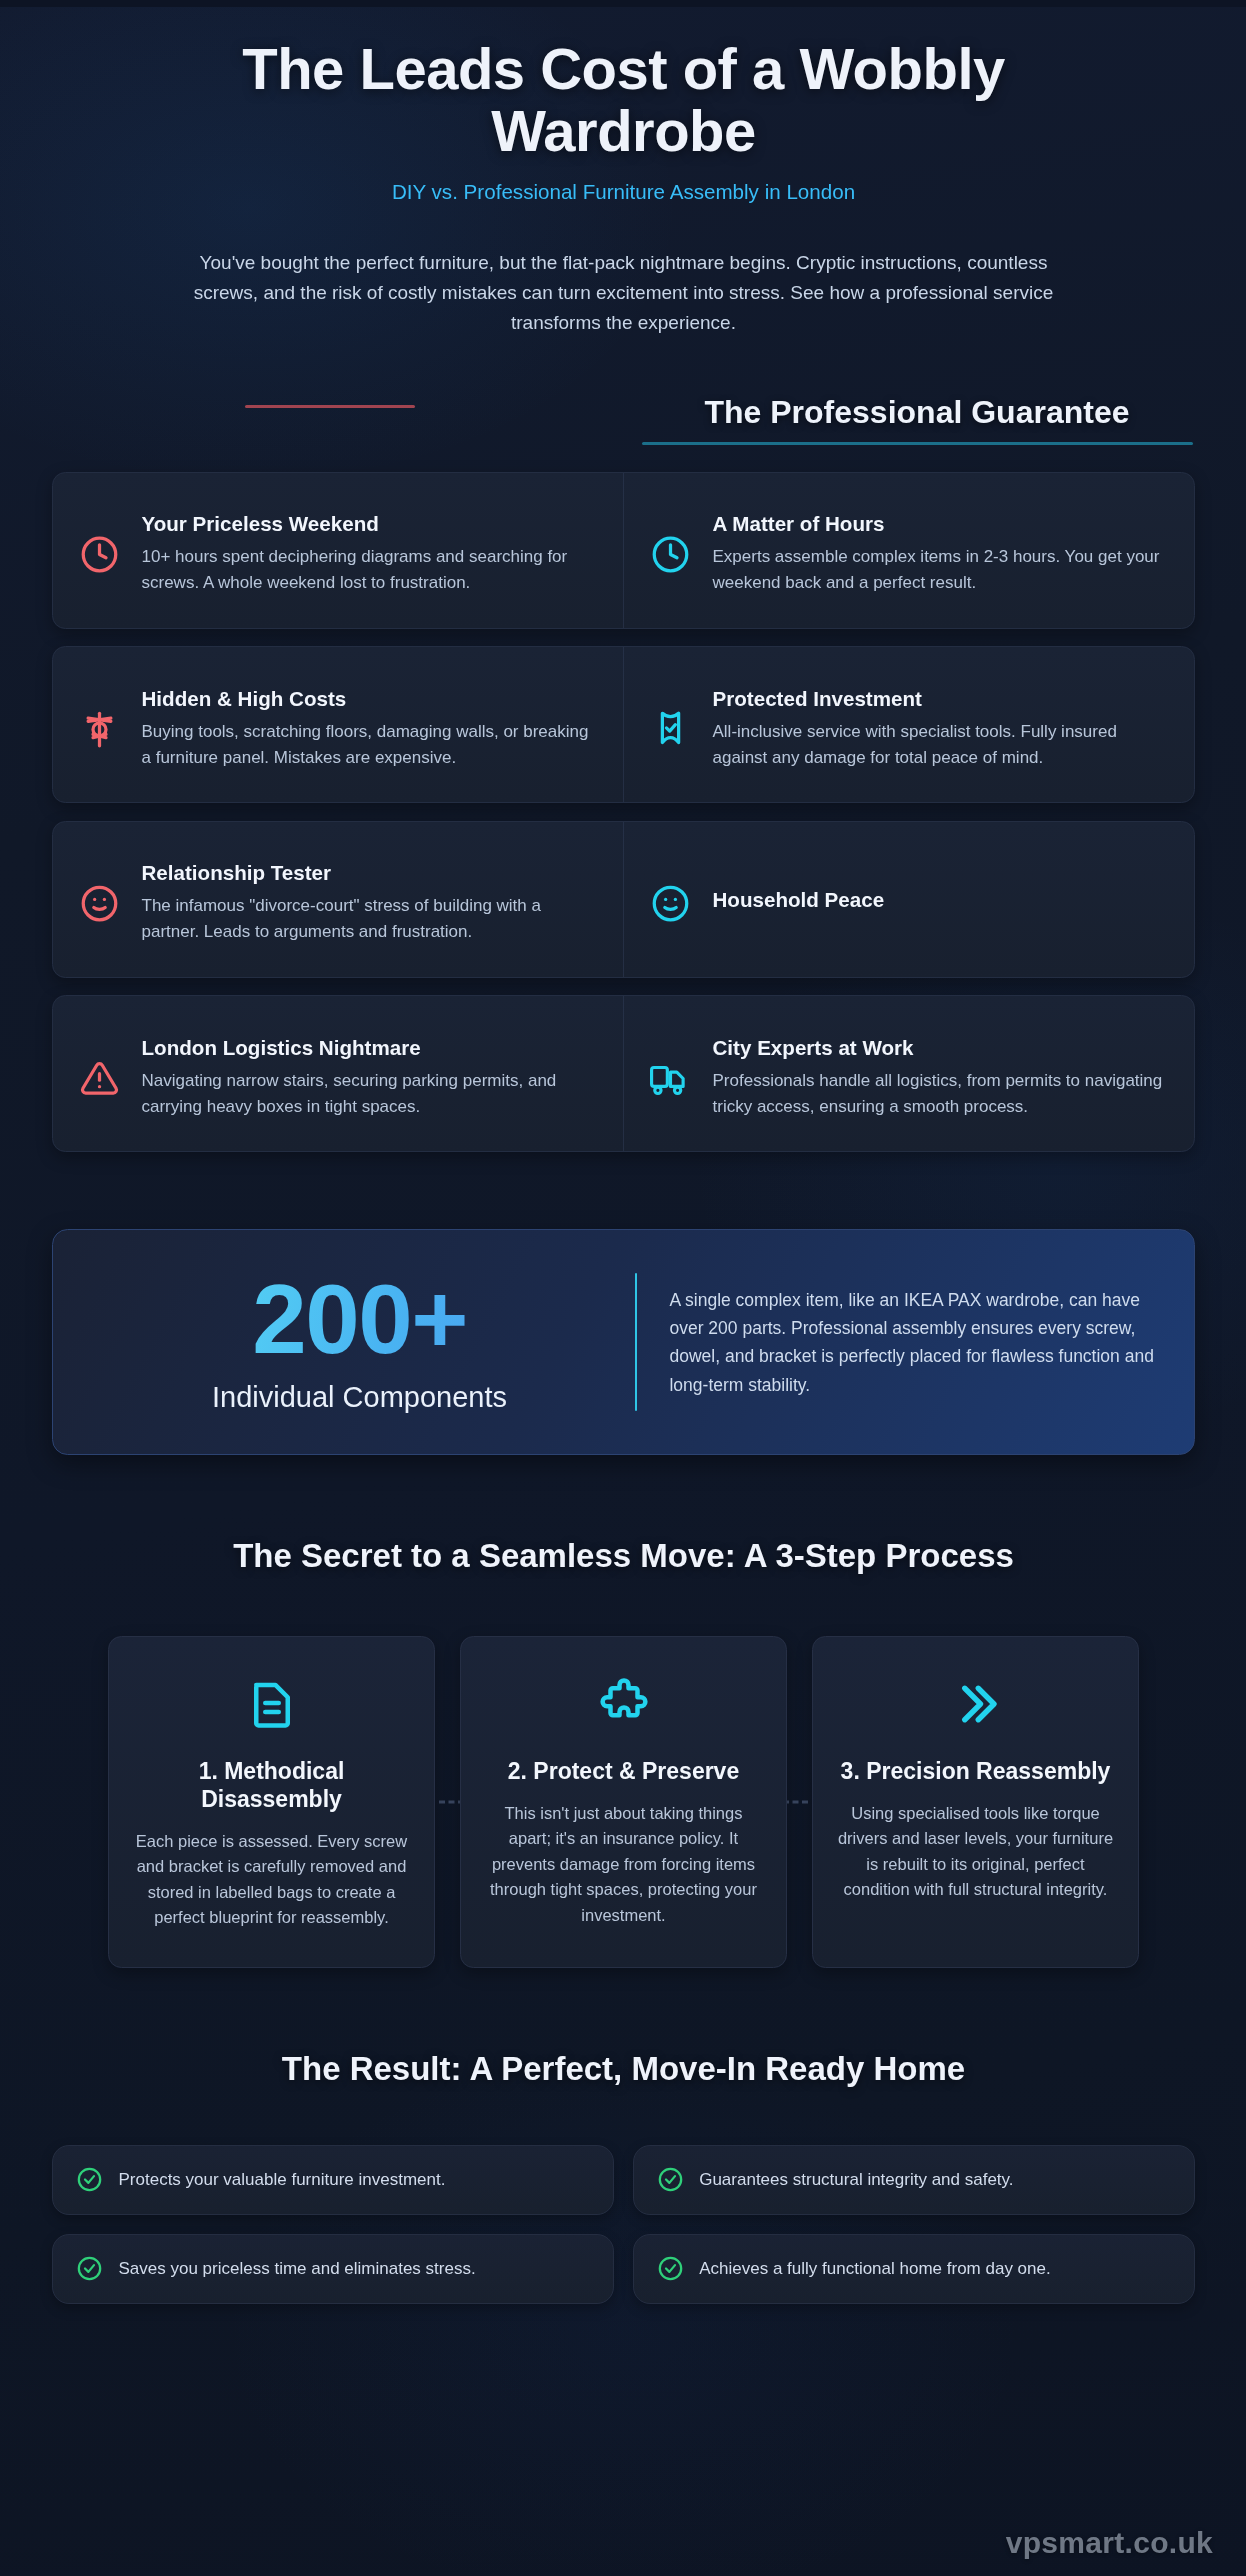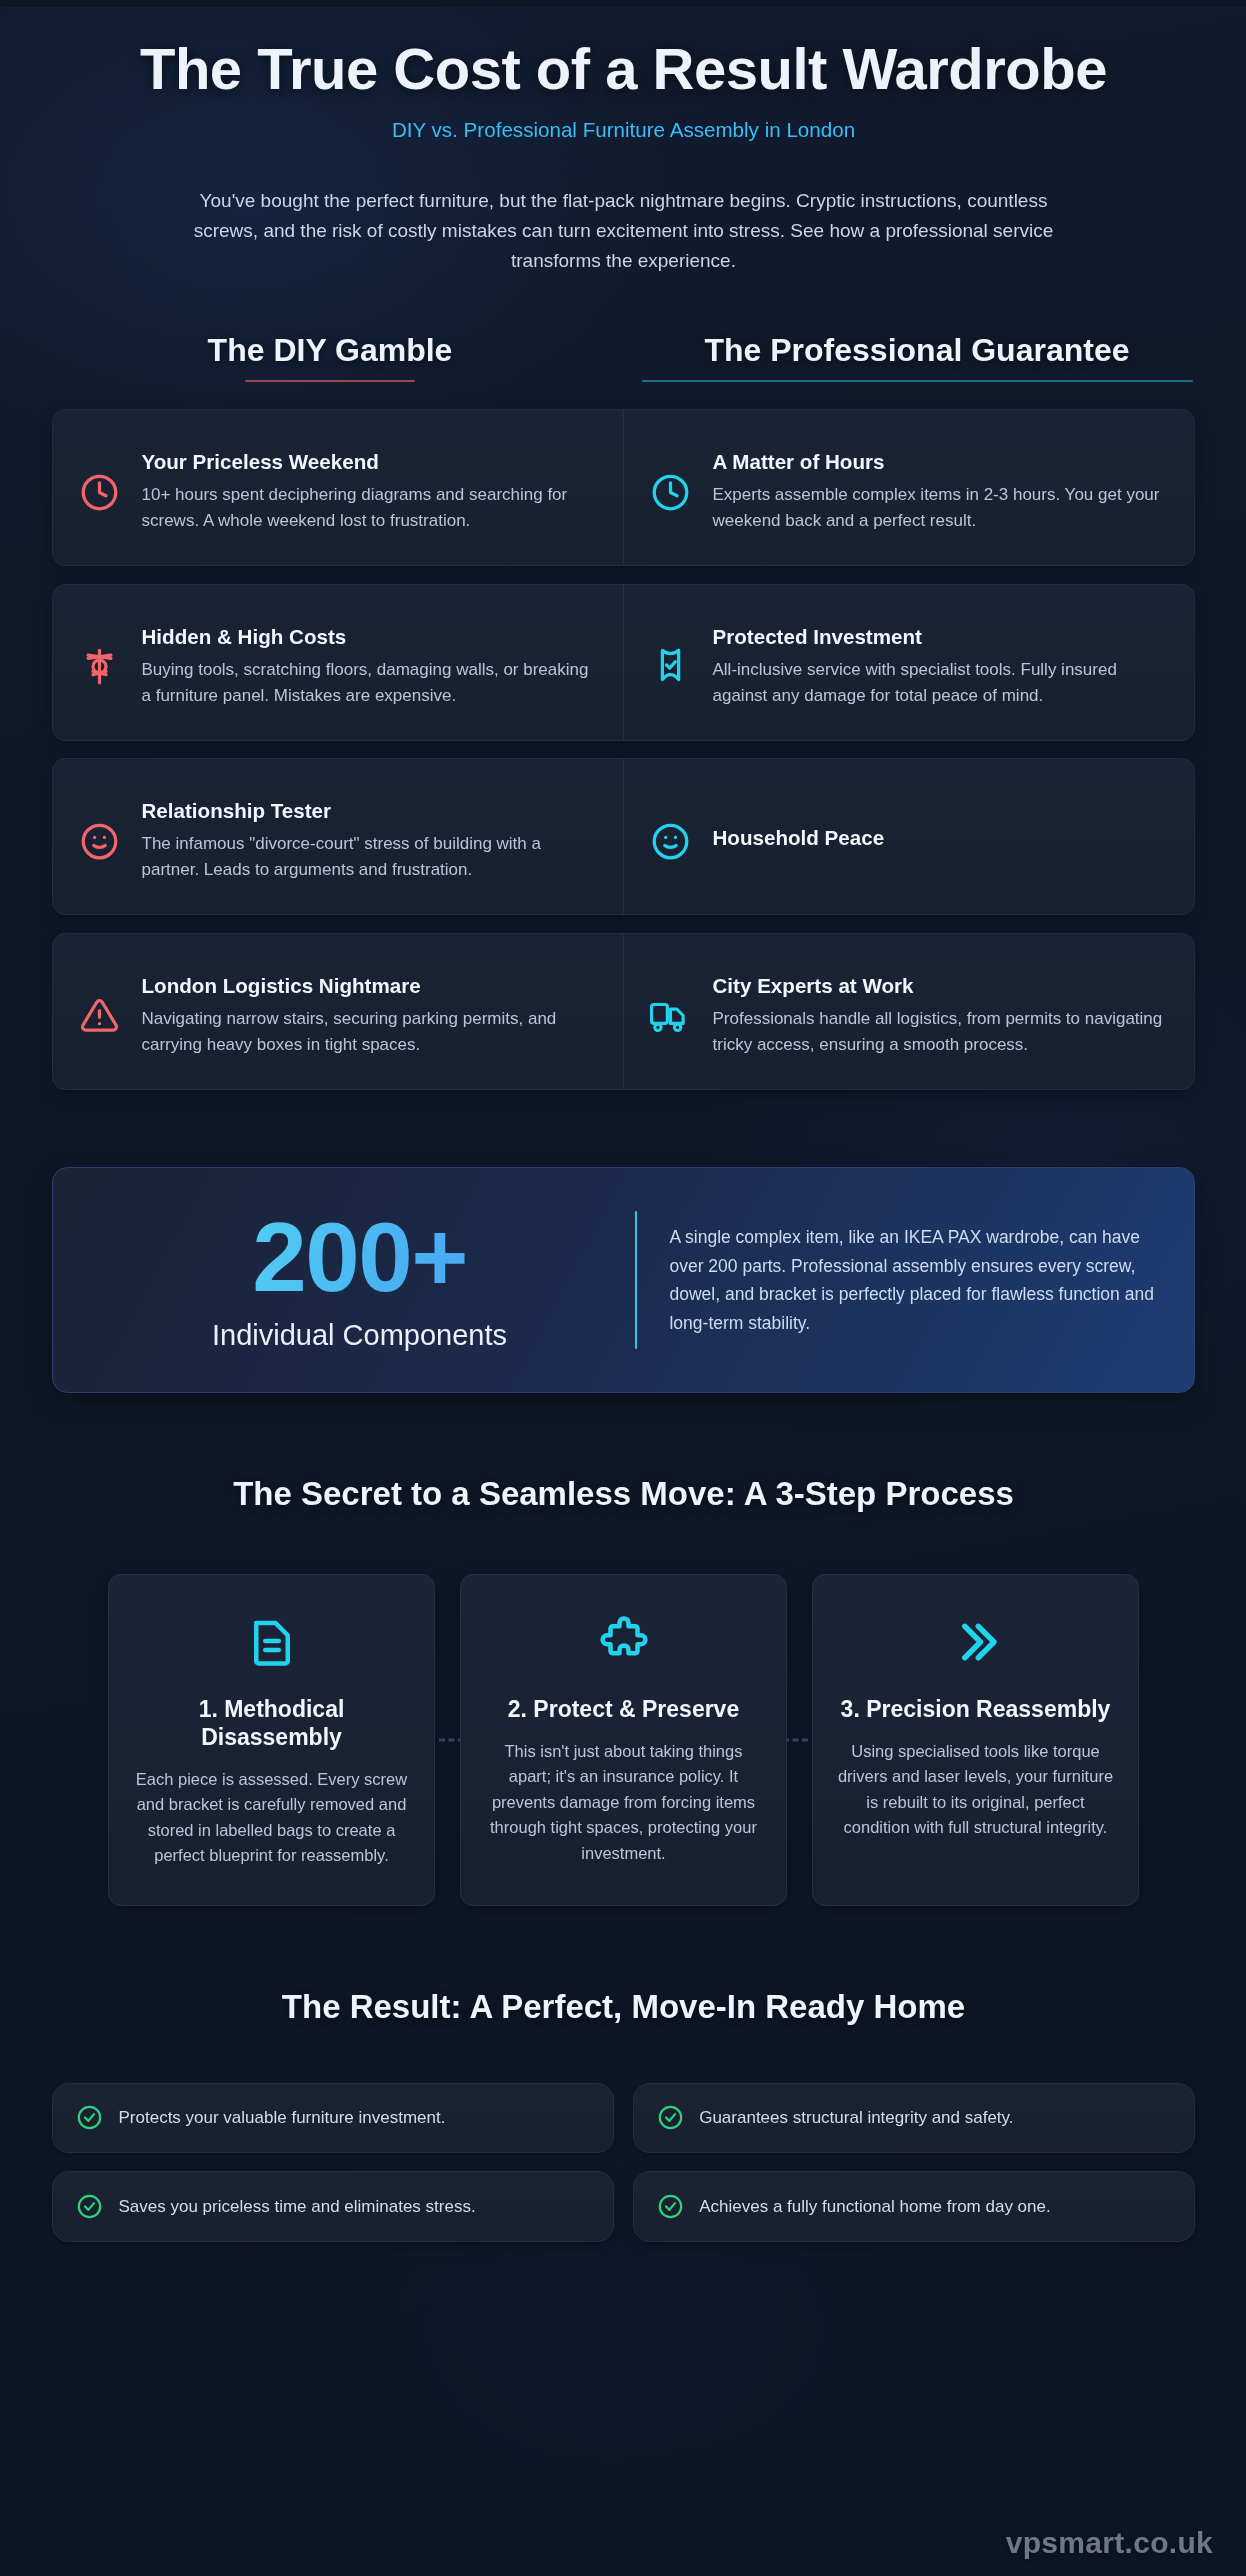--- a/index.html
+++ b/index.html
@@ -184,29 +184,28 @@
     text-shadow:0 1px 4.1px rgba(0,0,0,0.4);
   }
 </style>
 </head>
 <body>
 
 <div class="page">
   <div class="topbar"></div>
 
   <div class="hero">
-    <h1>The True Cost of a Result Wardrobe</h1>
+    <h1>The Leads Cost of a Wobbly Wardrobe</h1>
     <div class="sub">DIY vs. Professional Furniture Assembly in London</div>
   </div>
   <div class="intro">You've bought the perfect furniture, but the flat-pack nightmare begins. Cryptic instructions, countless screws, and the risk of costly mistakes can turn excitement into stress. See how a professional service transforms the experience.</div>
 
   <div class="cmp-wrap">
     <div class="cmp-heads">
       <div class="cmp-head diy">
-        <div class="ch-title">The DIY Gamble</div>
         <div class="ch-rule"></div>
       </div>
       <div class="cmp-head pro">
         <div class="ch-title">The Professional Guarantee</div>
         <div class="ch-rule"></div>
       </div>
     </div>
 
     <div class="cmp-rows">
 

